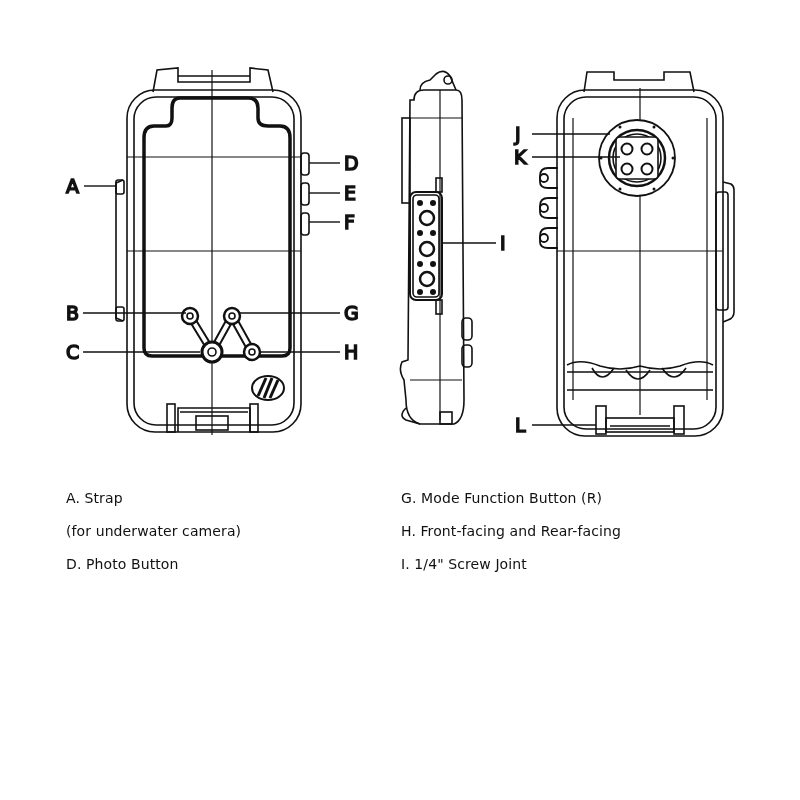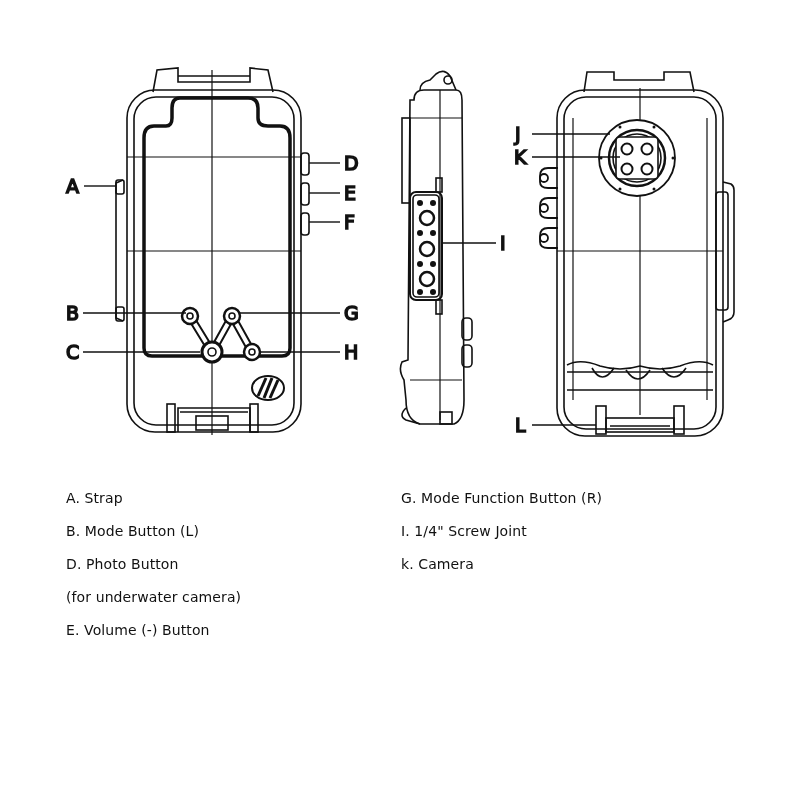--- a/index.html
+++ b/index.html
@@ -171,23 +171,21 @@
     <line x1="532" y1="157" x2="620" y2="157"></line>
     <line x1="532" y1="425" x2="596" y2="425"></line>
   </g>
   <text class="lbl" x="515" y="141">J</text>
   <text class="lbl" x="514" y="164">K</text>
   <text class="lbl" x="515" y="432">L</text>
 </svg>
 
 <div class="legend" id="legend-left">
   <div>A. Strap</div>
-  <div>B. Mode Button (L)</div>
+  <div>(for underwater camera)</div>
   <div>D. Photo Button</div>
-  <div>(for underwater camera)</div>
-  <div>E. Volume (-) Button</div>
 </div>
 
 <div class="legend" id="legend-right">
   <div>G. Mode Function Button (R)</div>
+  <div>H. Front-facing and Rear-facing</div>
   <div>I. 1/4" Screw Joint</div>
-  <div>k. Camera</div>
 </div>
 
 </body></html>

